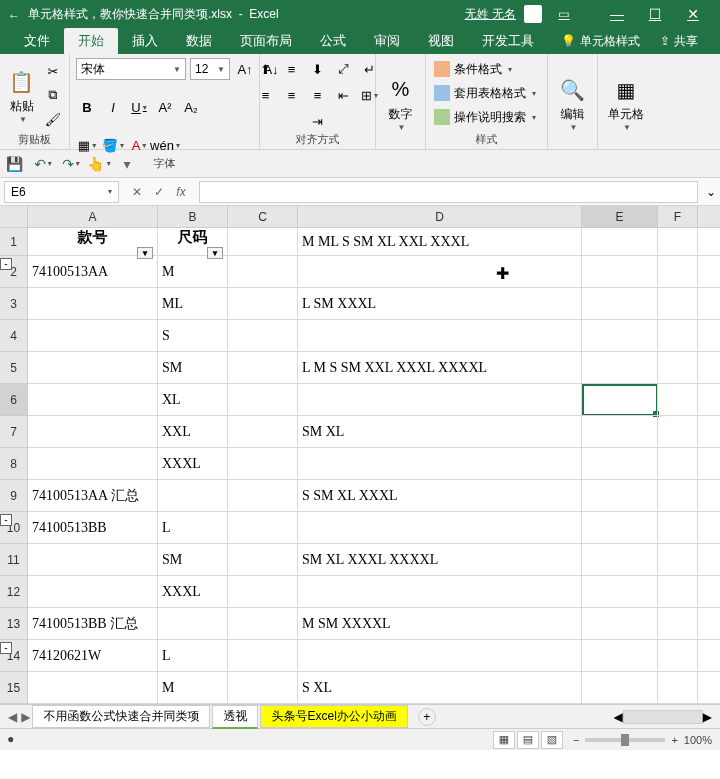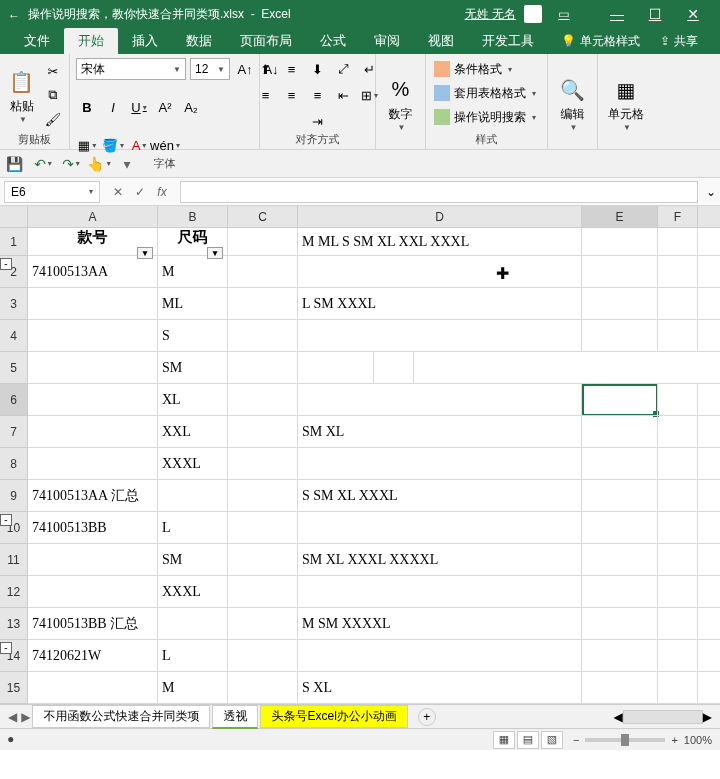--- a/index.html
+++ b/index.html
@@ -34,21 +34,21 @@
 .font-sel.fname { width: 110px; }
 .font-sel.fsize { width: 40px; }
 .col-stack { display: flex; flex-direction: column; gap: 2px; }
 .cond-btn { display: flex; align-items: center; gap: 4px; height: 22px; font-size: 12px; padding: 0 2px; white-space: nowrap; }
 .cond-ico { width: 16px; height: 16px; display: inline-block; }
 
 .qat { height: 28px; background: #f1f1f1; border-bottom: 1px solid #d4d4d4; display: flex; align-items: center; padding: 0 6px; gap: 10px; }
 .qat-btn { width: 18px; height: 18px; display: flex; align-items: center; justify-content: center; font-size: 14px; color: #217346; }
 
 .name-fx { height: 28px; background: #f9f9f9; border-bottom: 1px solid #d4d4d4; display: flex; align-items: center; }
-.name-box { width: 96px; border: 1px solid #ccc; margin: 2px 4px; height: 22px; display: flex; align-items: center; padding: 0 6px; background: #fff; }
+.name-box { width: 115px; border: 1px solid #ccc; margin: 2px 4px; height: 22px; display: flex; align-items: center; padding: 0 6px; background: #fff; }
 .fx-btns { display: flex; gap: 2px; margin: 0 4px; }
 .fx-btn { width: 20px; text-align: center; color: #666; }
 .formula-bar { flex: 1; border: 1px solid #ccc; margin: 2px 4px; height: 22px; background: #fff; }
 .fb-expand { width: 18px; text-align: center; }
 
 .col-headers { height: 22px; display: flex; background: #e6e6e6; border-bottom: 1px solid #ccc; }
 .corner { width: 28px; border-right: 1px solid #ccc; background: #e6e6e6; }
 .col-h { border-right: 1px solid #ccc; text-align: center; font-size: 12px; line-height: 22px; color: #333; }
 .col-h.sel { background: #d2d2d2; }
 .col-A { width: 130px; }
@@ -89,21 +89,21 @@
 .zoom { display: flex; align-items: center; gap: 6px; margin-left: 10px; }
 .zoom-track { width: 80px; height: 4px; background: #ccc; position: relative; }
 .zoom-thumb { position: absolute; width: 8px; height: 12px; background: #888; top: -4px; left: 36px; }
 </style>
 </head>
 <body>
 
 <div class="titlebar">
   <div class="left">
     <span>←</span>
-    <span><span>操作说明搜索，教你快速合并同类项.xlsx</span> &nbsp;-&nbsp; <span>Excel</span></span>
+    <span><span>单元格样式，教你快速合并同类项.xlsx</span> &nbsp;-&nbsp; <span>Excel</span></span>
   </div>
   <div class="right">
     <span>无姓 无名</span>
     <span style="width:18px;height:18px;background:#fff;border-radius:2px;"></span>
     <span class="ribbon-btn">▭</span>
     <div class="win-btns">
       <div class="win-btn">—</div>
       <div class="win-btn">☐</div>
       <div class="win-btn">✕</div>
     </div>
@@ -350,20 +350,21 @@
         <div class="cell col-B">S</div>
         <div class="cell col-C"></div>
         <div class="cell col-D"></div>
         <div class="cell col-E"></div>
         <div class="cell col-F"></div>
       </div>
       <div class="row" style="position: relative;">
         <div class="cell col-A"></div>
         <div class="cell col-B">SM</div>
         <div class="cell col-C"></div>
+        <div class="cell col-D">L M S SM XXL XXXL XXXXL</div>
         <div class="cell col-E"></div>
         <div class="cell col-F"></div>
       </div>
       <div class="row" style="position: relative;">
         <div class="cell col-A"></div>
         <div class="cell col-B">XL</div>
         <div class="cell col-C"></div>
         <div class="cell col-D"></div>
         <div class="cell col-E"></div>
         <div class="cell col-F"></div>

